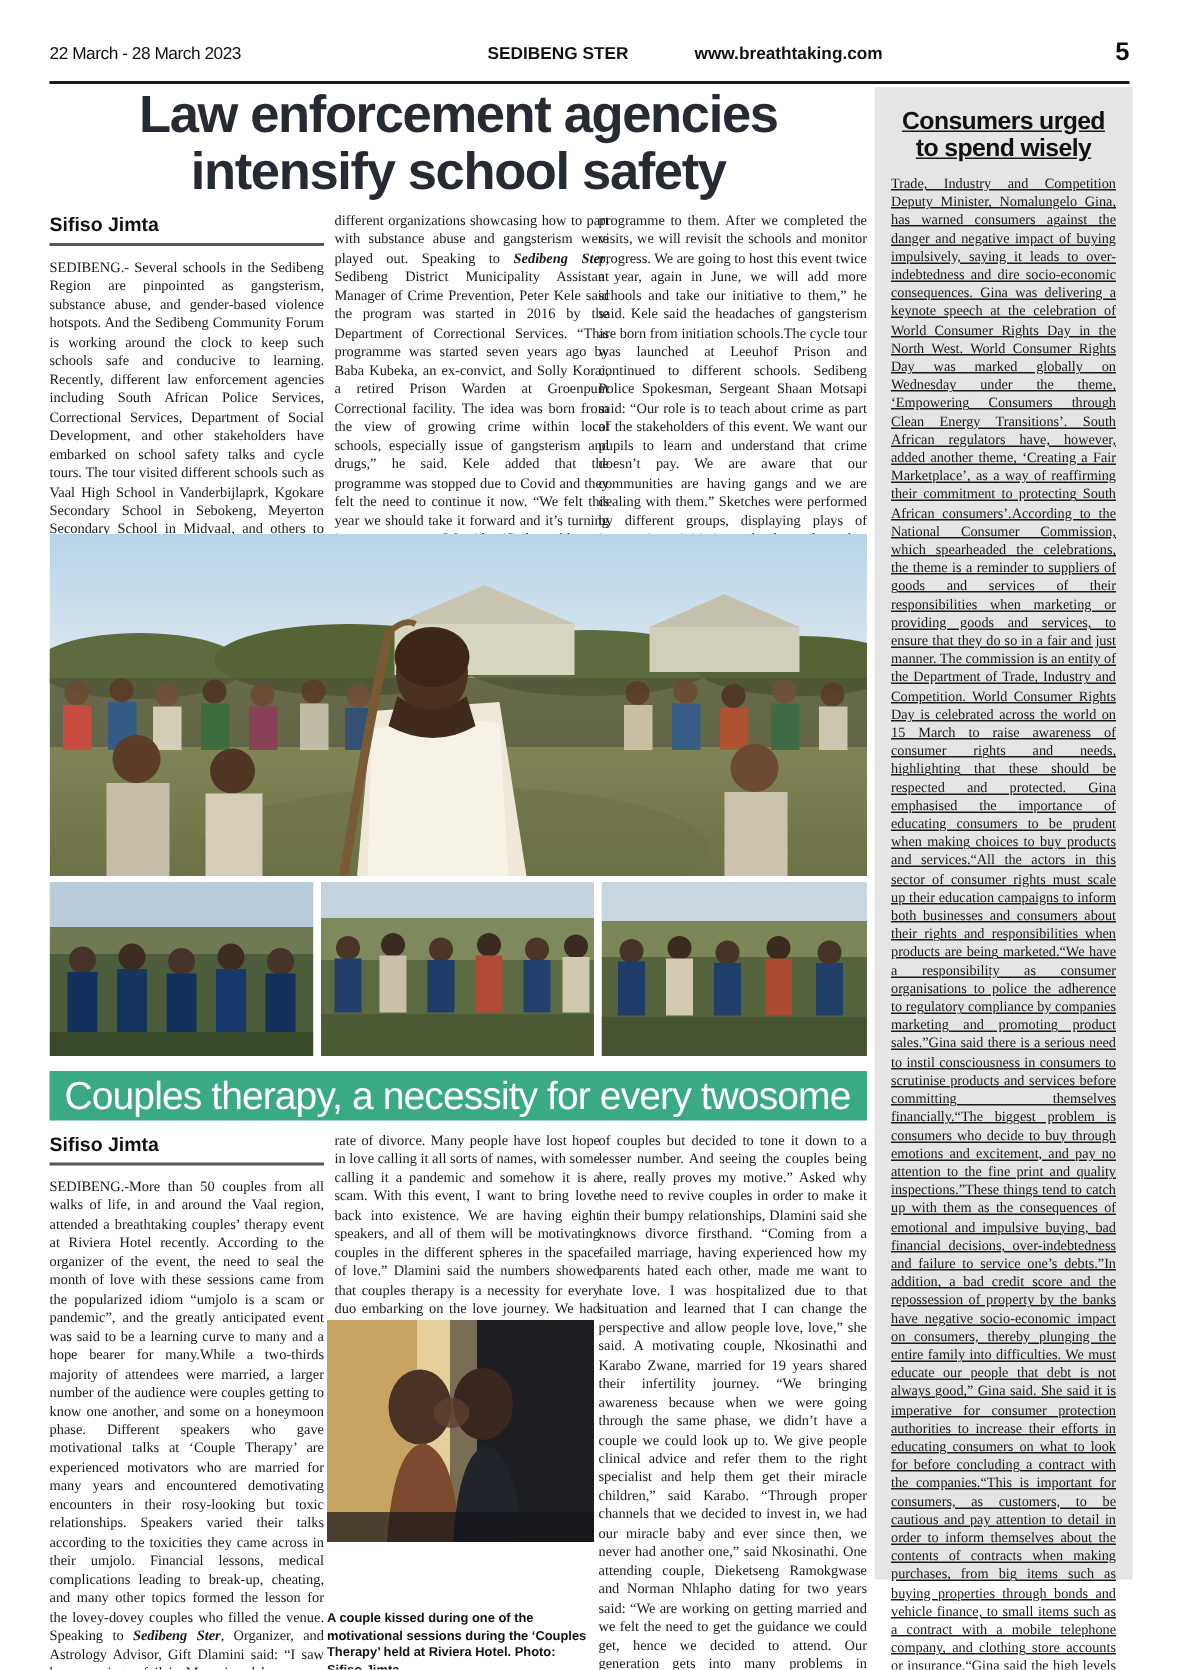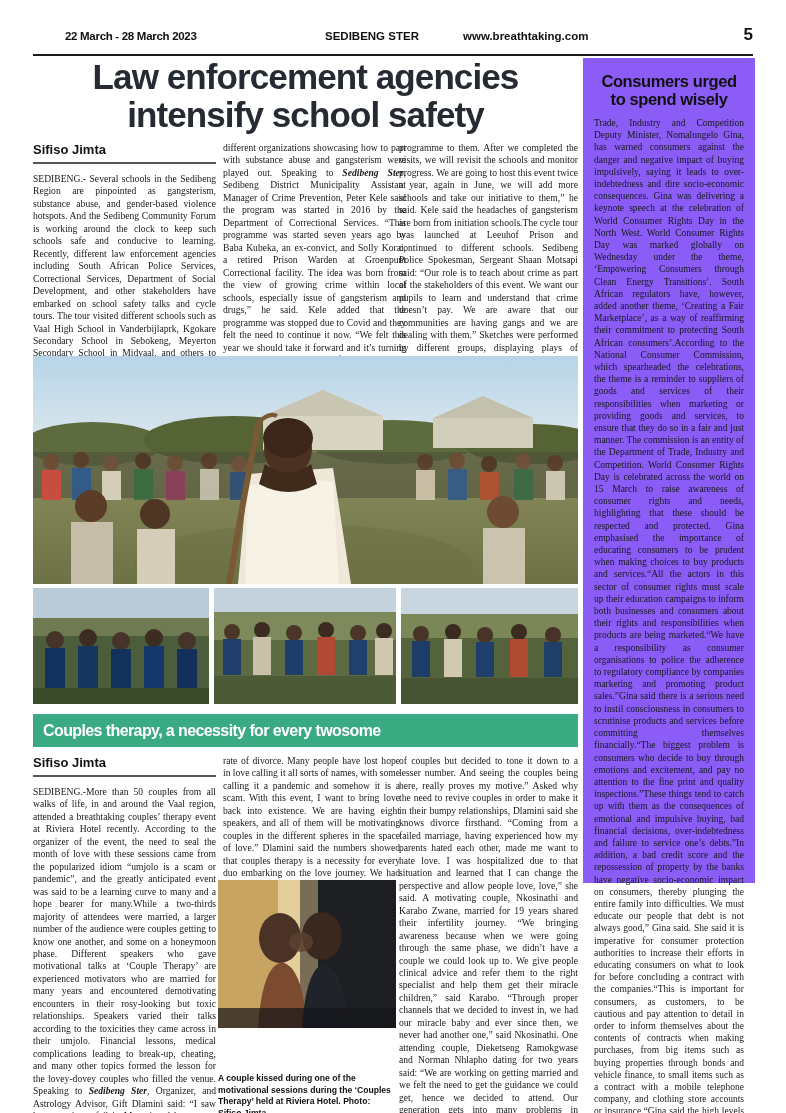--- a/index.html
+++ b/index.html
@@ -14,21 +14,21 @@
   .page { position:relative; width:786px; height:1113px; padding:0; }
 
   
   .masthead {
     position:absolute; left:33px; top:30px; width:720px; height:26px;
     border-bottom:2px solid #1a1a1a;
     display:flex; align-items:flex-start; justify-content:space-between;
   }
   .mh-date {
     font-family:"Liberation Sans", sans-serif;
-    font-weight:bold; font-size:11.5px; letter-spacing:-0.3px; color:#111;margin-left:32px;
+    font-weight:normal; font-size:11.5px; letter-spacing:-0.3px; color:#111;
   }
   .mh-paper {
     font-family:"Liberation Sans", sans-serif;
     font-weight:bold; font-size:11.5px; letter-spacing:0px; color:#111;
     position:absolute; left:292px; top:0;
   }
   .mh-site {
     font-family:"Liberation Sans", sans-serif;
     font-weight:bold; font-size:11.5px; color:#111;
     position:absolute; left:430px; top:0;
@@ -85,33 +85,33 @@
     font-weight:bold; font-size:8.6px; line-height:1.35; color:#111;margin-top:36px;
   }
 
   
   .banner {
     position:absolute; left:33px; top:714px; width:545px; height:33px;
     background:#3aaa82; display:flex; align-items:center;
   }
   .banner span {
     font-family:"Liberation Sans", sans-serif;
-    font-weight:bold; font-size:16px; color:#ffffff;
+    font-weight:normal; font-size:26px; color:#ffffff;
     letter-spacing:-0.6px; padding-left:10px;
   }
 
   
   #col-b1 { left:33px;  top:755px; width:183px; }
   #col-b2 { left:223px; top:755px; width:177px; }
   #col-b3 { left:399px; top:755px; width:179px; }
 
   
   .sidebar {
-    position:absolute; left:583px; top:58px; width:172px; height:825px;
-    background:#8b5cf6; padding:10px 11px 8px 11px;
+    position:absolute; left:583px; top:58px; width:172px; height:995px;
+    background:#e5e5e5; padding:10px 11px 8px 11px;text-decoration:underline;
   }
   .sb-head {
     font-family:"Liberation Sans", sans-serif;
     font-weight:bold; font-size:16.5px; line-height:1.12;
     text-align:center; color:#111; letter-spacing:-0.4px;
     margin:4px 0 8px 0;
   }
   .sb-body {
     font-family:"Liberation Serif", serif;
     font-size:9.5px; line-height:1.285; text-align:justify; color:#15181c;

